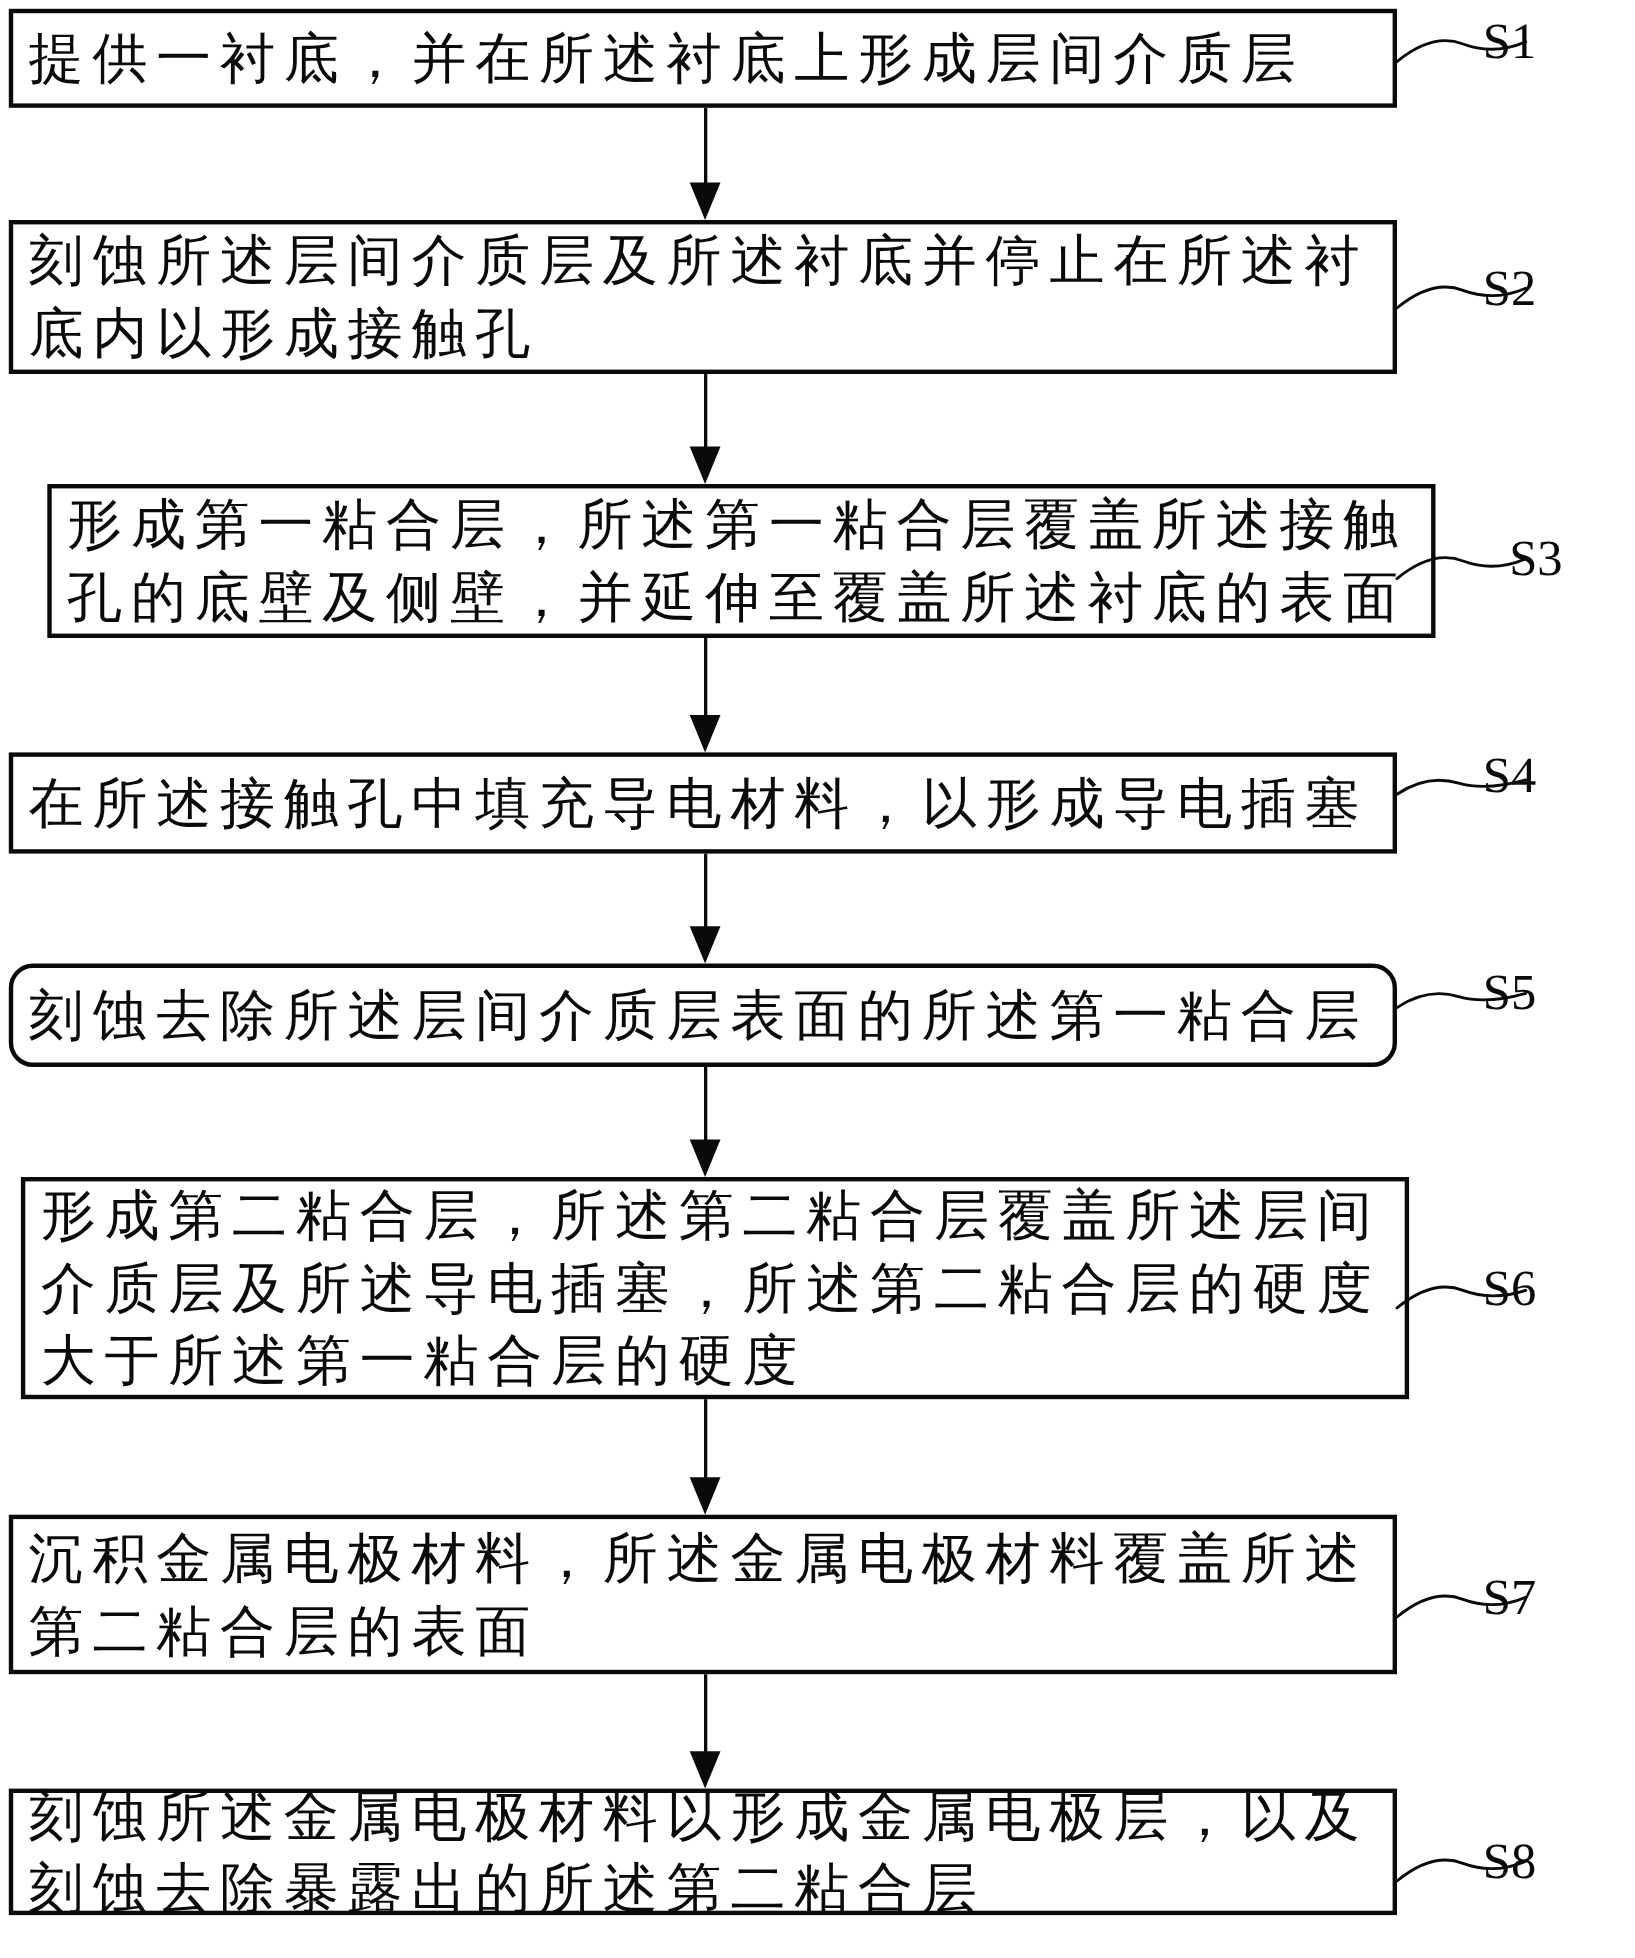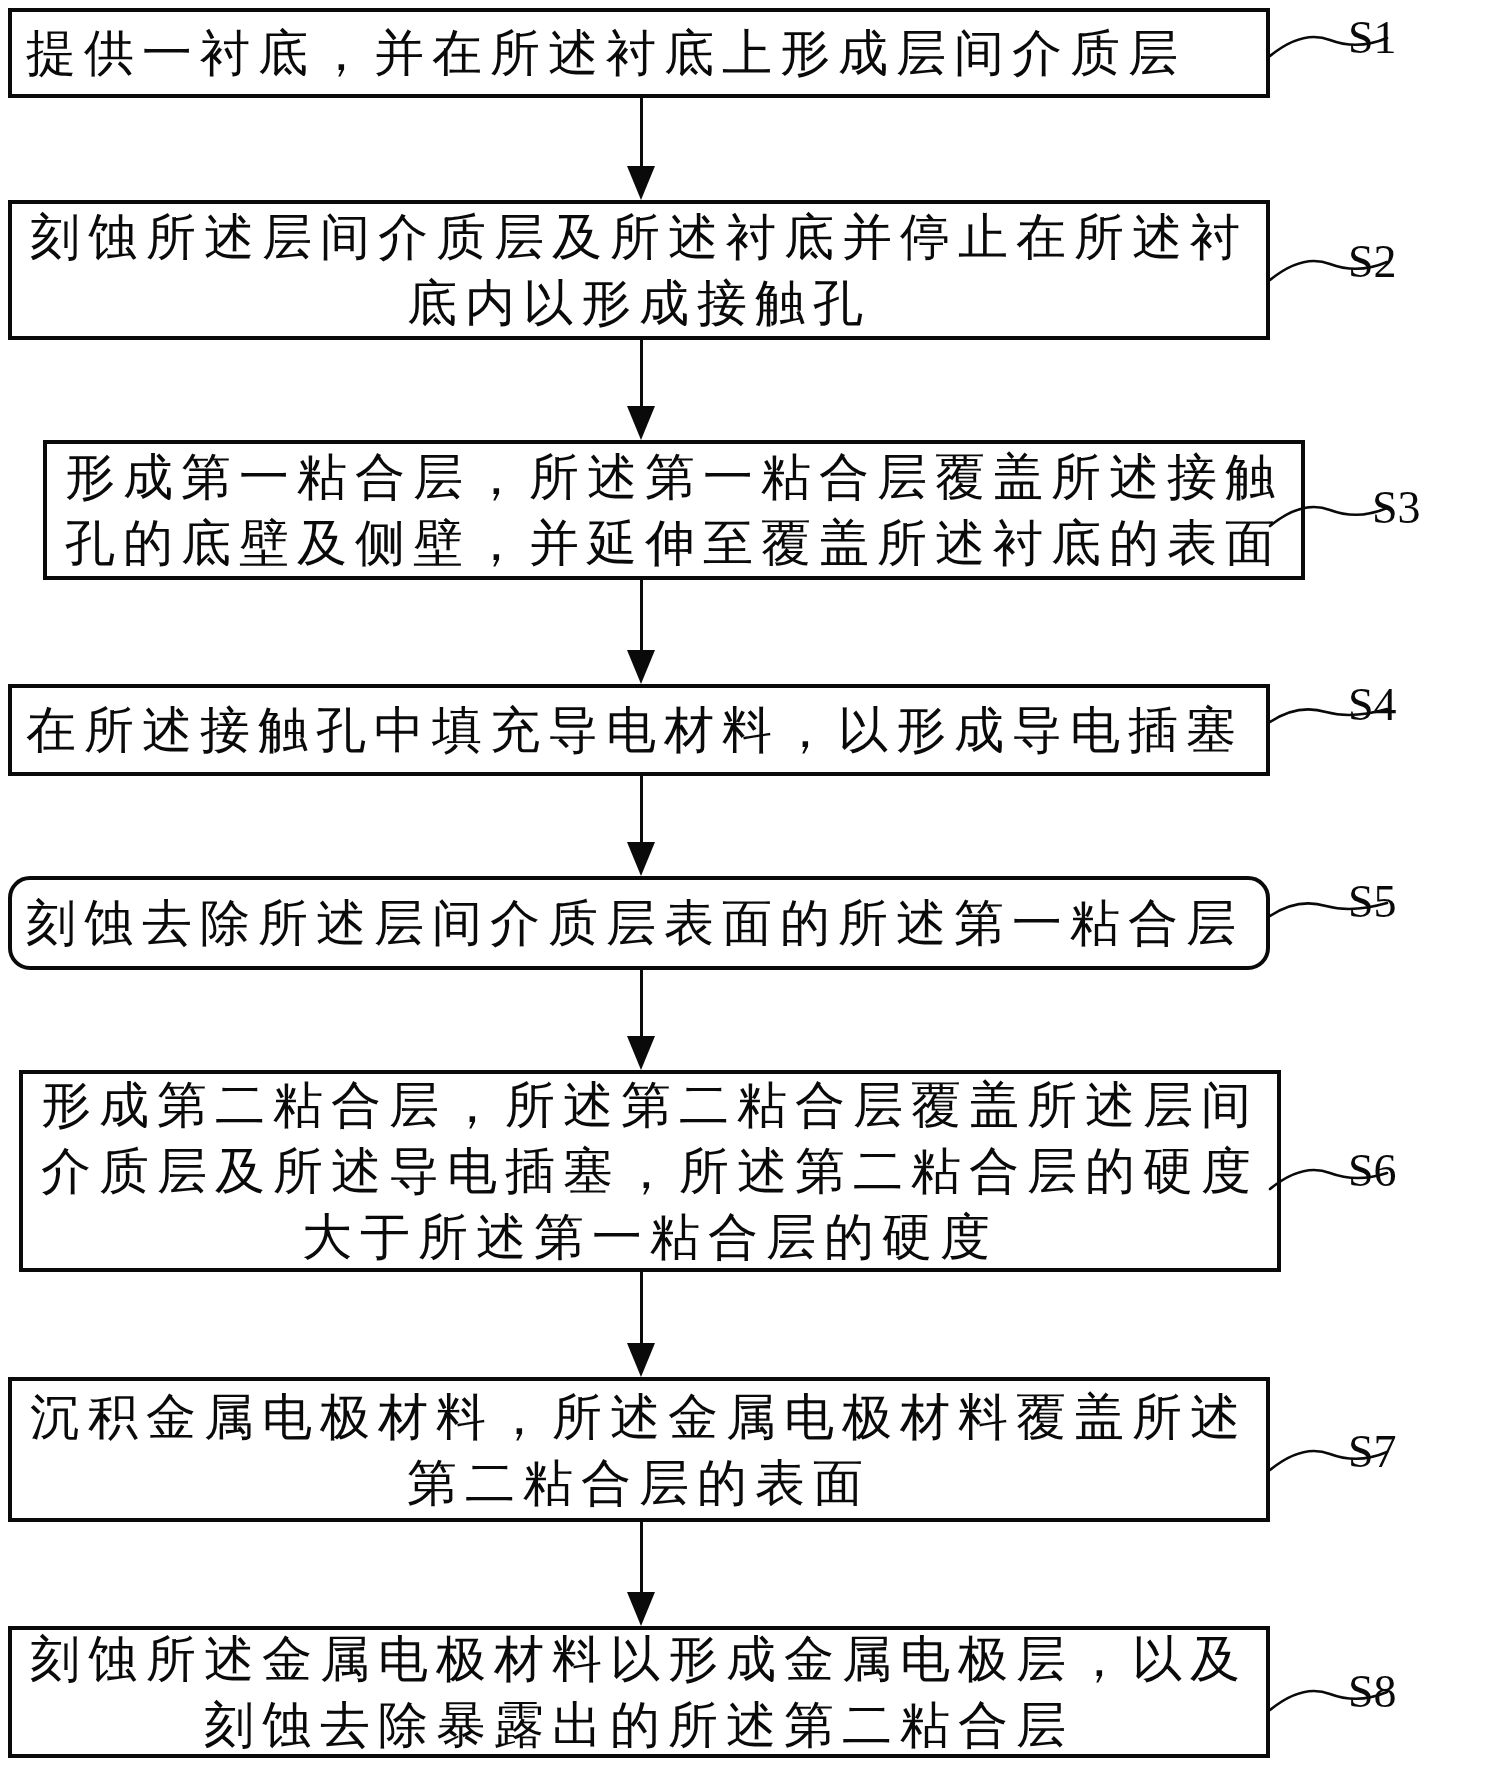--- a/index.html
+++ b/index.html
@@ -20,31 +20,31 @@
     border: 4px solid #0a0a0a;
     background: #ffffff;
     display: flex;
     align-items: center;
     padding: 2px 14px 2px 14px;
   }
   .step-text {
     font-size: 50px;
     line-height: 66px;
     letter-spacing: 8px;
-    text-align: center;
+    text-align: left;
     word-break: break-all;
   }
   .s1-box { top: 8px;    height: 90px;  }
   .s2-box { top: 200px;  height: 140px; }
   .s3-box { top: 440px;  height: 140px; margin-left: 35px; }
   .s4-box { top: 684px;  height: 92px;  }
   .s5-box { top: 876px;  height: 94px; border-radius: 22px;  }
   .s6-box { top: 1070px; height: 202px; margin-left: 11px; }
   .s7-box { top: 1377px; height: 145px; }
-  .s8-box { top: 1626px; height: 132px; }
+  .s8-box { top: 1626px; height: 115px; }
 
   .flow-arrow { position: absolute; left: 613px; width: 56px; }
   .a1 { top: 98px;   height: 102px; }
   .a2 { top: 340px;  height: 100px; }
   .a3 { top: 580px;  height: 104px; }
   .a4 { top: 776px;  height: 100px; }
   .a5 { top: 970px;  height: 100px; }
   .a6 { top: 1272px; height: 105px; }
   .a7 { top: 1522px; height: 104px; }
   .flow-arrow .shaft {

